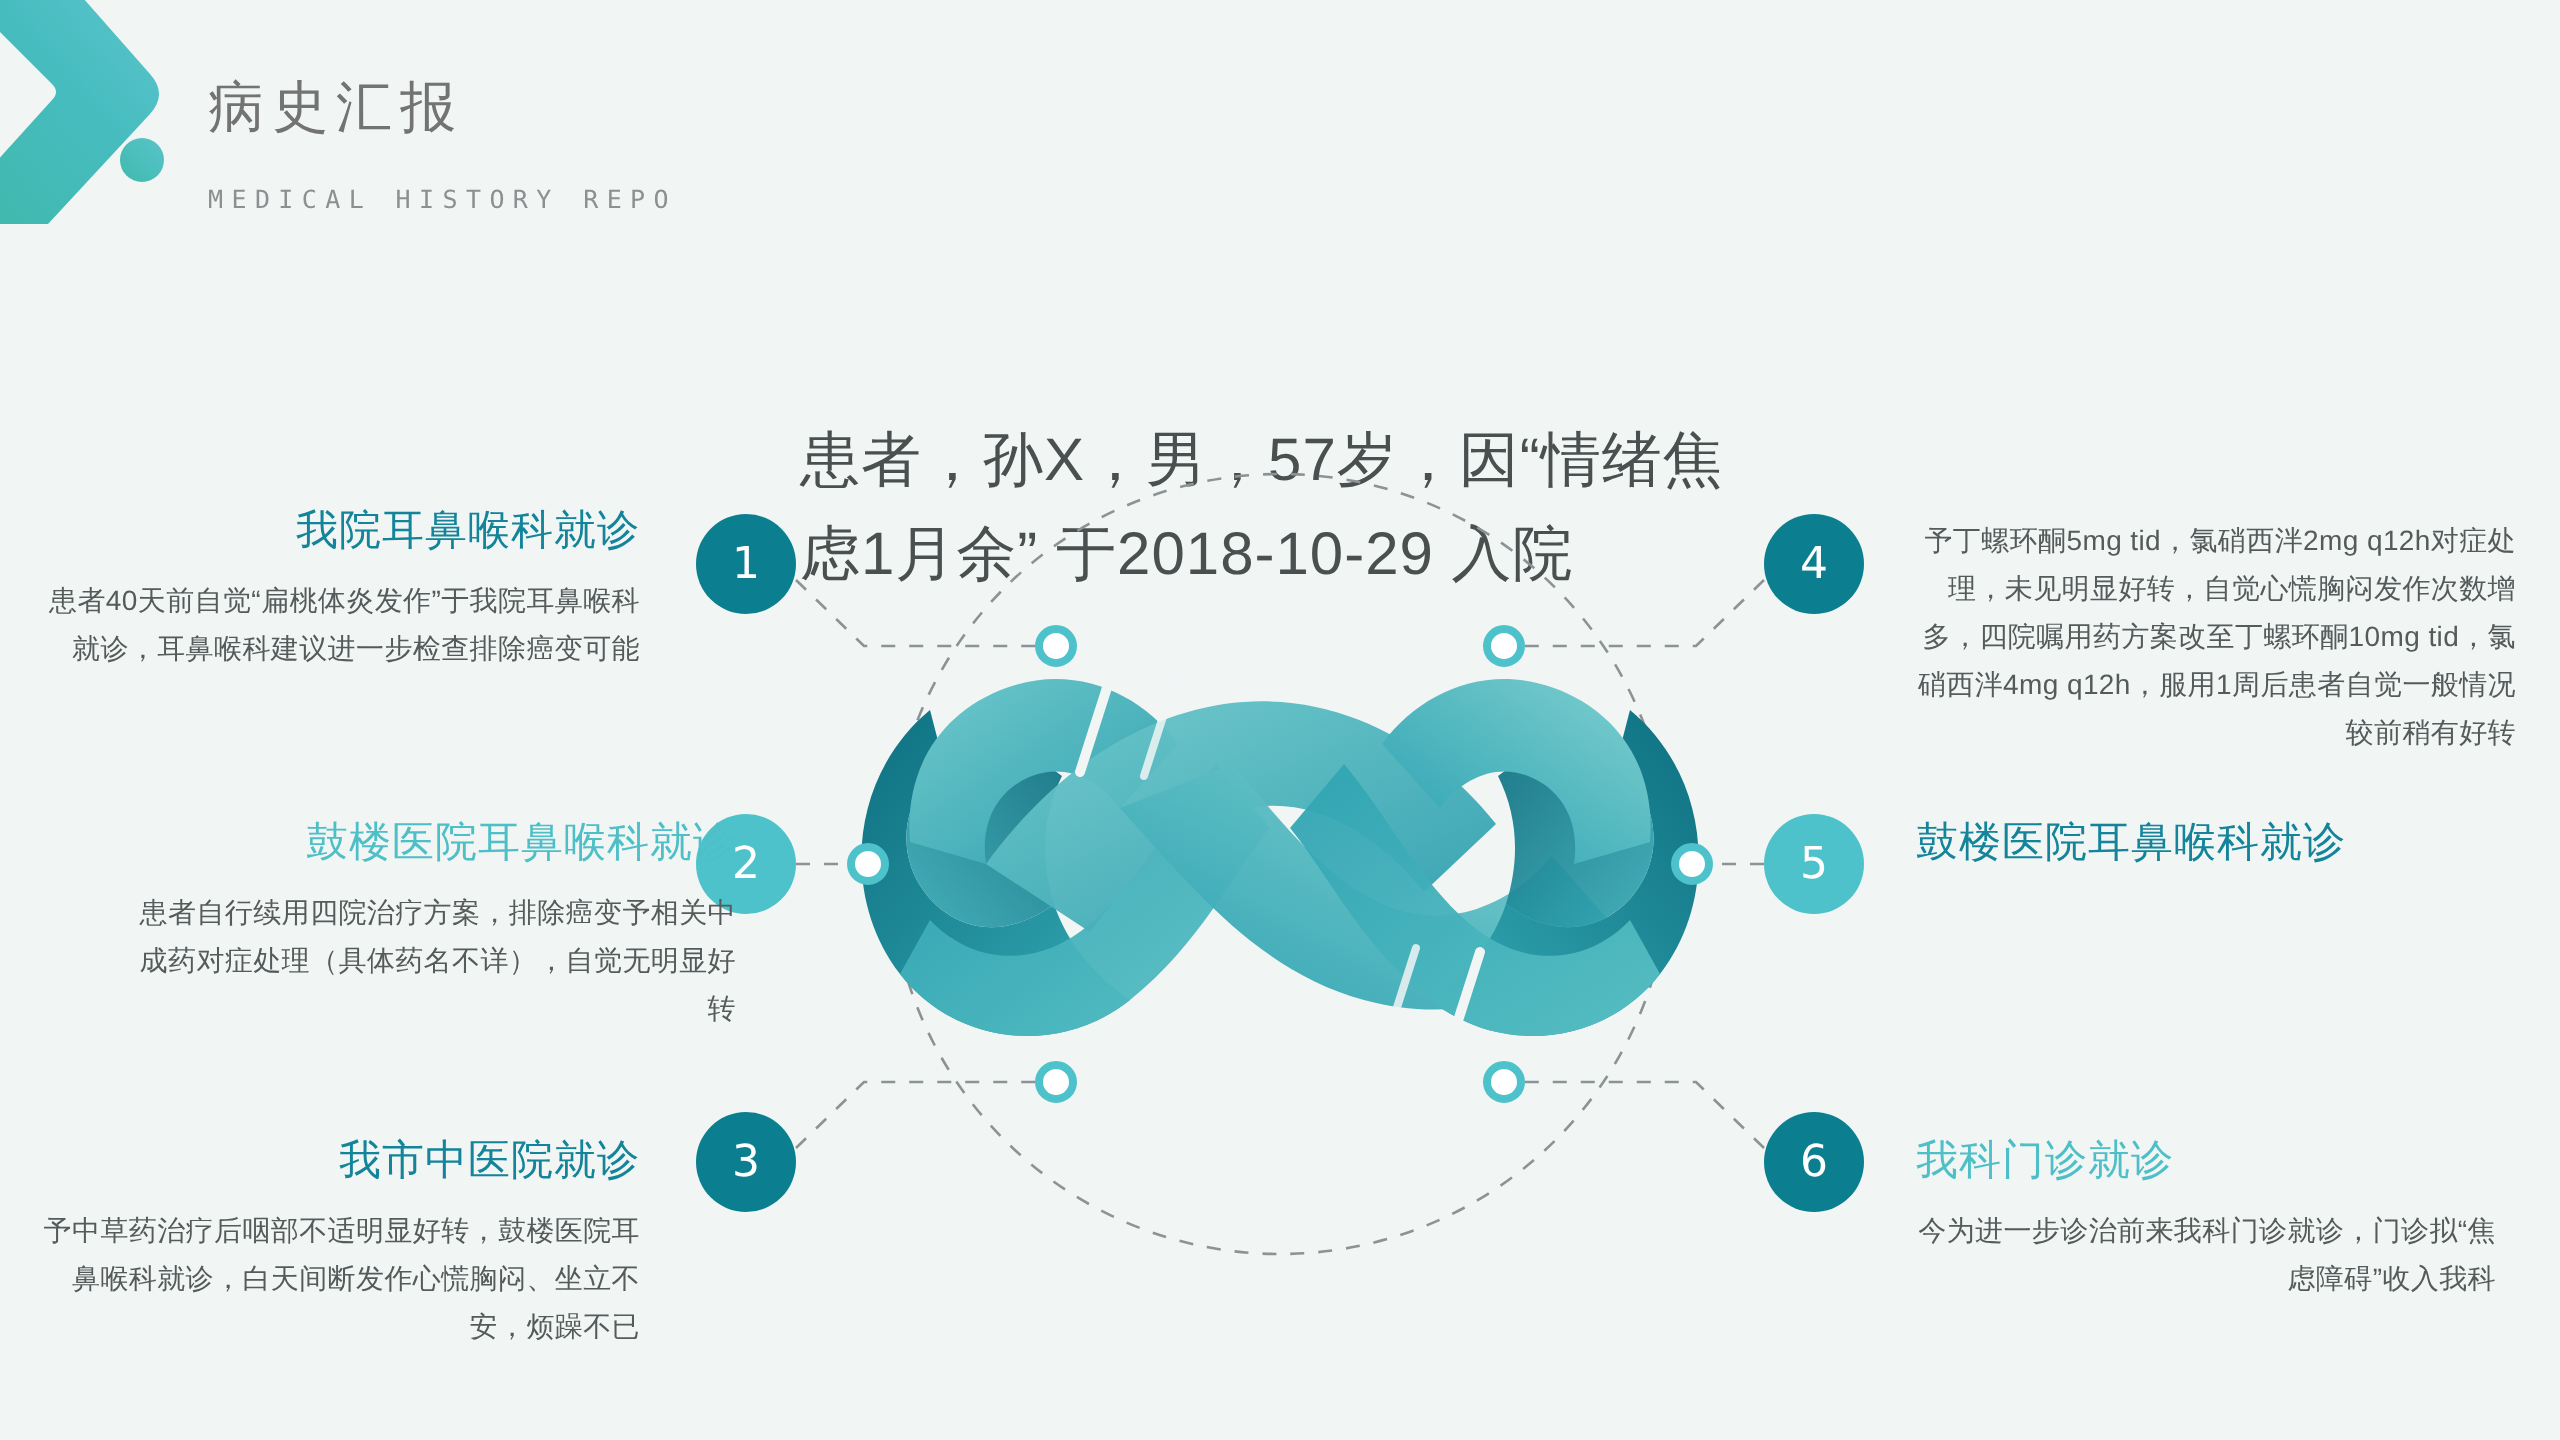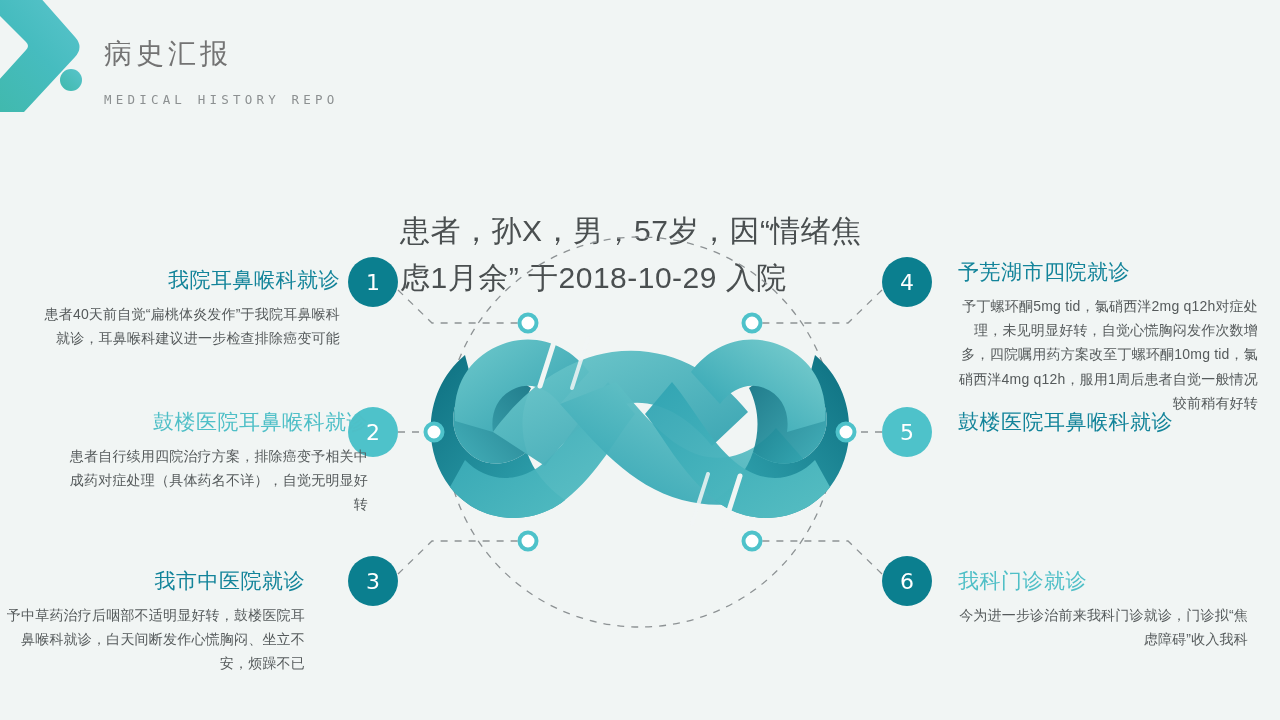--- a/index.html
+++ b/index.html
@@ -220,37 +220,36 @@
   </g>
 </svg>
 
 <div class="num-circle num-dark" style="left:348px; top:257px;">1</div>
 <div class="num-circle num-light" style="left:348px; top:407px;">2</div>
 <div class="num-circle num-dark" style="left:348px; top:556px;">3</div>
 <div class="num-circle num-dark" style="left:882px; top:257px;">4</div>
 <div class="num-circle num-light" style="left:882px; top:407px;">5</div>
 <div class="num-circle num-dark" style="left:882px; top:556px;">6</div>
 
-<div class="item-block item-left" style="left:20px; top:266px; width:300px;margin-left:20px;">
+<div class="item-block item-left" style="left:20px; top:252px; width:300px;">
   <div class="item-heading head-dark">我院耳鼻喉科就诊</div>
   <div class="item-body">患者40天前自觉“扁桃体炎发作”于我院耳鼻喉科就诊，耳鼻喉科建议进一步检查排除癌变可能</div>
 </div>
 
 <div class="item-block item-left" style="left:20px; top:408px; width:300px;margin-left:48px;">
   <div class="item-heading head-light">鼓楼医院耳鼻喉科就诊</div>
   <div class="item-body">患者自行续用四院治疗方案，排除癌变予相关中成药对症处理（具体药名不详），自觉无明显好转</div>
 </div>
 
-<div class="item-block item-left" style="left:5px; top:567px; width:300px;">
+<div class="item-block item-left" style="left:20px; top:567px; width:300px;">
   <div class="item-heading head-dark">我市中医院就诊</div>
   <div class="item-body">予中草药治疗后咽部不适明显好转，鼓楼医院耳鼻喉科就诊，白天间断发作心慌胸闷、坐立不安，烦躁不已</div>
 </div>
 
 <div class="item-block item-right" style="left:958px; top:258px; width:300px;">
-  <div class="item-heading head-dark">予芜湖市四院就诊</div>
   <div class="item-body">予丁螺环酮5mg tid，氯硝西泮2mg q12h对症处理，未见明显好转，自觉心慌胸闷发作次数增多，四院嘱用药方案改至丁螺环酮10mg tid，氯硝西泮4mg q12h，服用1周后患者自觉一般情况较前稍有好转</div>
 </div>
 
 <div class="item-block item-right" style="left:958px; top:408px; width:290px;">
   <div class="item-heading head-dark">鼓楼医院耳鼻喉科就诊</div>
 </div>
 
 <div class="item-block item-right" style="left:958px; top:567px; width:290px;">
   <div class="item-heading head-light">我科门诊就诊</div>
   <div class="item-body">今为进一步诊治前来我科门诊就诊，门诊拟“焦虑障碍”收入我科</div>

